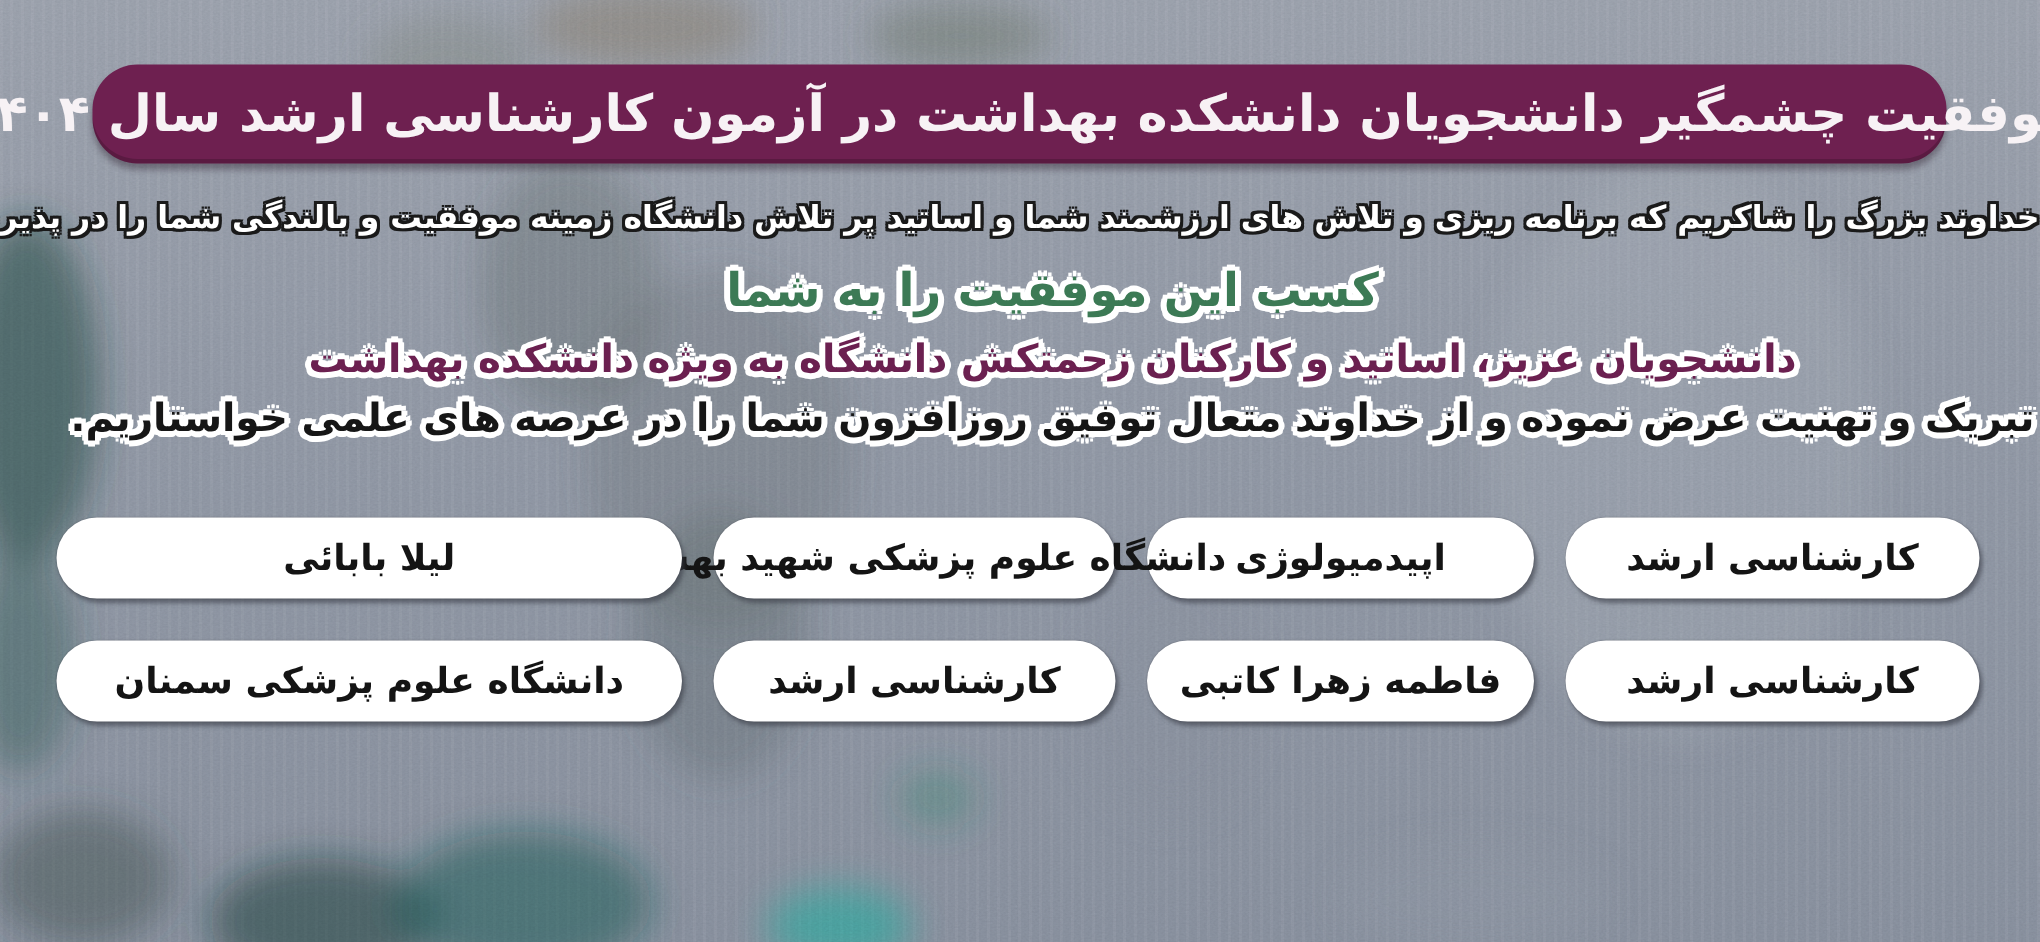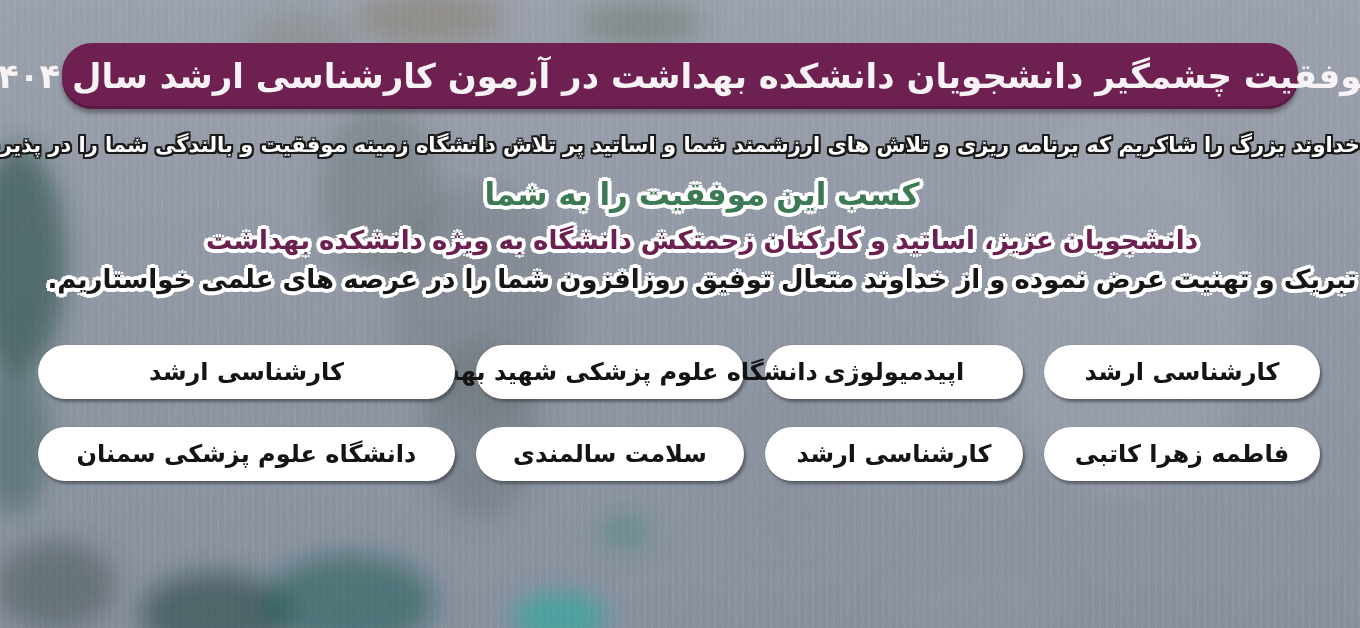--- a/index.html
+++ b/index.html
@@ -112,22 +112,22 @@
     <p class="msg l2 stroke-w">کسب این موفقیت را به شما</p>
     <p class="msg l3 stroke-w">دانشجویان عزیز، اساتید و کارکنان زحمتکش دانشگاه به ویژه دانشکده بهداشت</p>
     <p class="msg l4 stroke-w">تبریک و تهنیت عرض نموده و از خداوند متعال توفیق روزافزون شما را در عرصه های علمی خواستاریم.</p>
 
     <div class="grid">
 
       <div class="pill">کارشناسی ارشد</div>
       <div class="pill">اپیدمیولوژی</div>
       <div class="pill">دانشگاه علوم پزشکی شهید بهشتی</div>
 
+      <div class="pill">لیلا بابائی</div>
       <div class="pill">کارشناسی ارشد</div>
 
       <div class="pill">فاطمه زهرا کاتبی</div>
       <div class="pill">کارشناسی ارشد</div>
-      <div class="pill">سلامت سالمندی</div>
       <div class="pill">دانشگاه علوم پزشکی سمنان</div>
 
     </div>
   </div>
 </div>
 
 </body></html>

